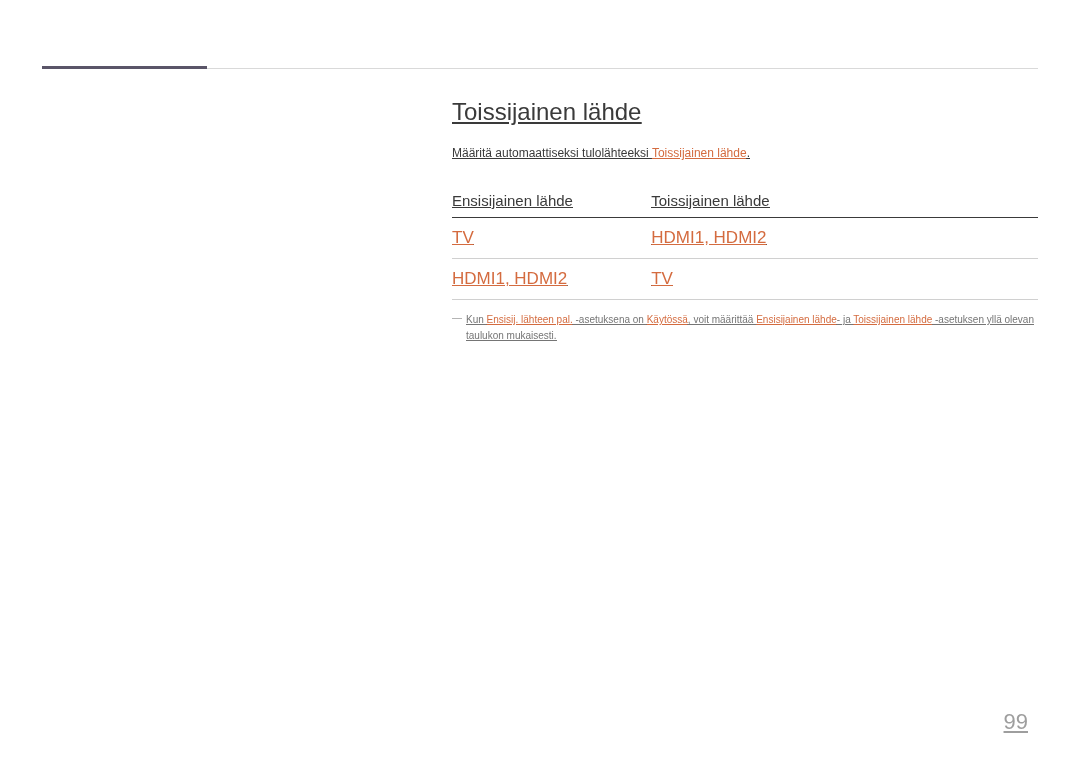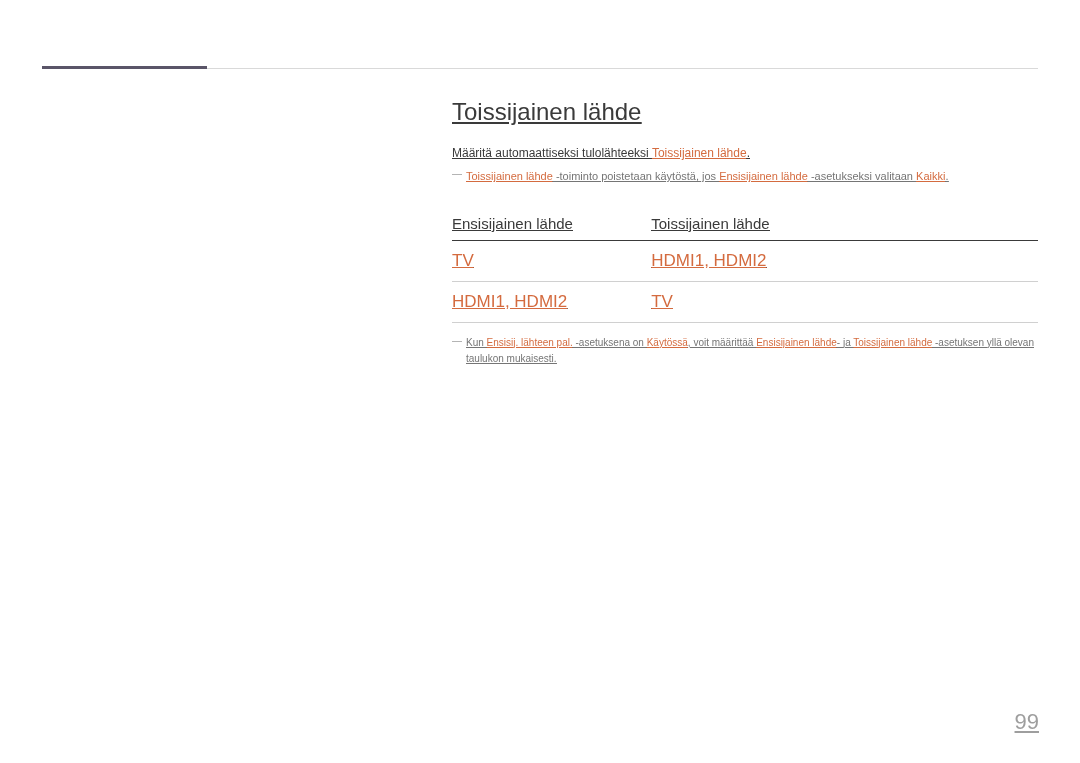--- a/index.html
+++ b/index.html
@@ -100,42 +100,39 @@
       content: "―";
       position: absolute;
       left: 0;
       top: -2px;
       color: #9e9e9e;
       font-size: 10px;
     }
     .page-number {
       position: absolute;
       bottom: 28px;
-      right: 41px;
+      right: 52px;
       font-size: 22px;
       color: #9e9e9e;
       font-weight: 300;
     }
   </style>
 </head>
 <body>
 
 <div class="top-accent"></div>
 <div class="top-thin-line"></div>
 
 <div class="content">
   <h2 class="section-title">Toissijainen lähde</h2>
 
   <p class="intro-text">
     <span>Määritä automaattiseksi tulolähteeksi </span><span class="highlight">Toissijainen lähde</span><span>.</span>
   </p>
 
-  <div class="note-row">
-    <span class="highlight">Toissijainen lähde</span><span> -toiminto poistetaan käytöstä, jos </span><span class="highlight">Ensisijainen lähde</span><span> -asetukseksi valitaan </span><span class="highlight">Kaikki</span><span>.</span>
-  </div>
 
   <div class="table-wrap">
     <table class="src-table">
       <thead>
         <tr>
           <th>Ensisijainen lähde</th>
           <th>Toissijainen lähde</th>
         </tr>
       </thead>
       <tbody>

